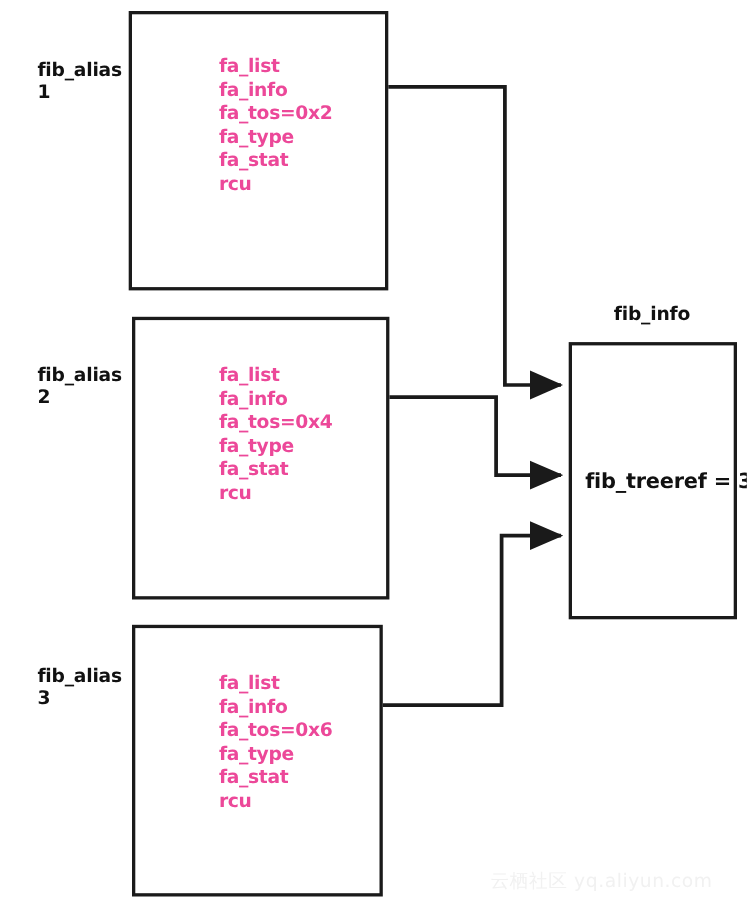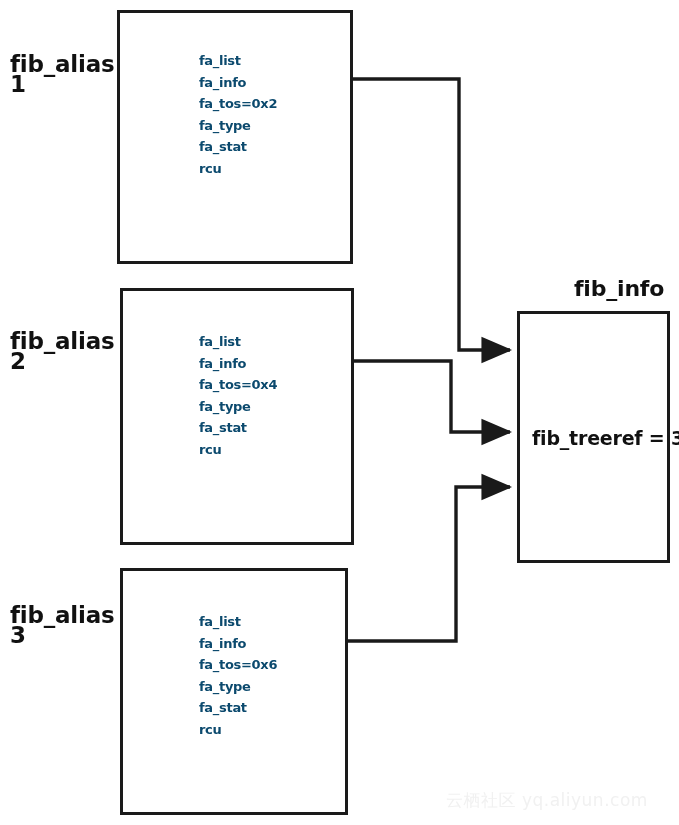--- a/index.html
+++ b/index.html
@@ -21,53 +21,53 @@
   
   .struct-box {
     position: absolute;
     box-sizing: border-box;
     border: 3px solid #1a1a1a;
     background: #ffffff;
   }
   
   .side-label {
     position: absolute;
-    font-size: 23px;
+    font-size: 17px;
     font-weight: bold;
     color: #111111;
     line-height: 20px;
     letter-spacing: -0.2px;
     white-space: pre-line;
+    margin-left: 24px;
   }
   .side-label .lbl-index {
     display: block;
   }
   
   .field-list {
     position: absolute;
-    font-size: 13px;
+    font-size: 17px;
     font-weight: bold;
-    color: #0c4a6e;
+    color: #ec4899;
     line-height: 21.5px;
     letter-spacing: -0.3px;
     white-space: nowrap;
   }
   .field-list .field-row {
     display: block;
     height: 21.5px;
   }
   
   .box-title {
     position: absolute;
-    font-size: 22px;
+    font-size: 17px;
     font-weight: bold;
     color: #111111;
     white-space: nowrap;
     letter-spacing: -0.2px;
-    margin-left: 16px;
   }
   .box-body-text {
     position: absolute;
     font-size: 19px;
     font-weight: bold;
     color: #111111;
     white-space: nowrap;
     letter-spacing: -0.2px;
   }
   

